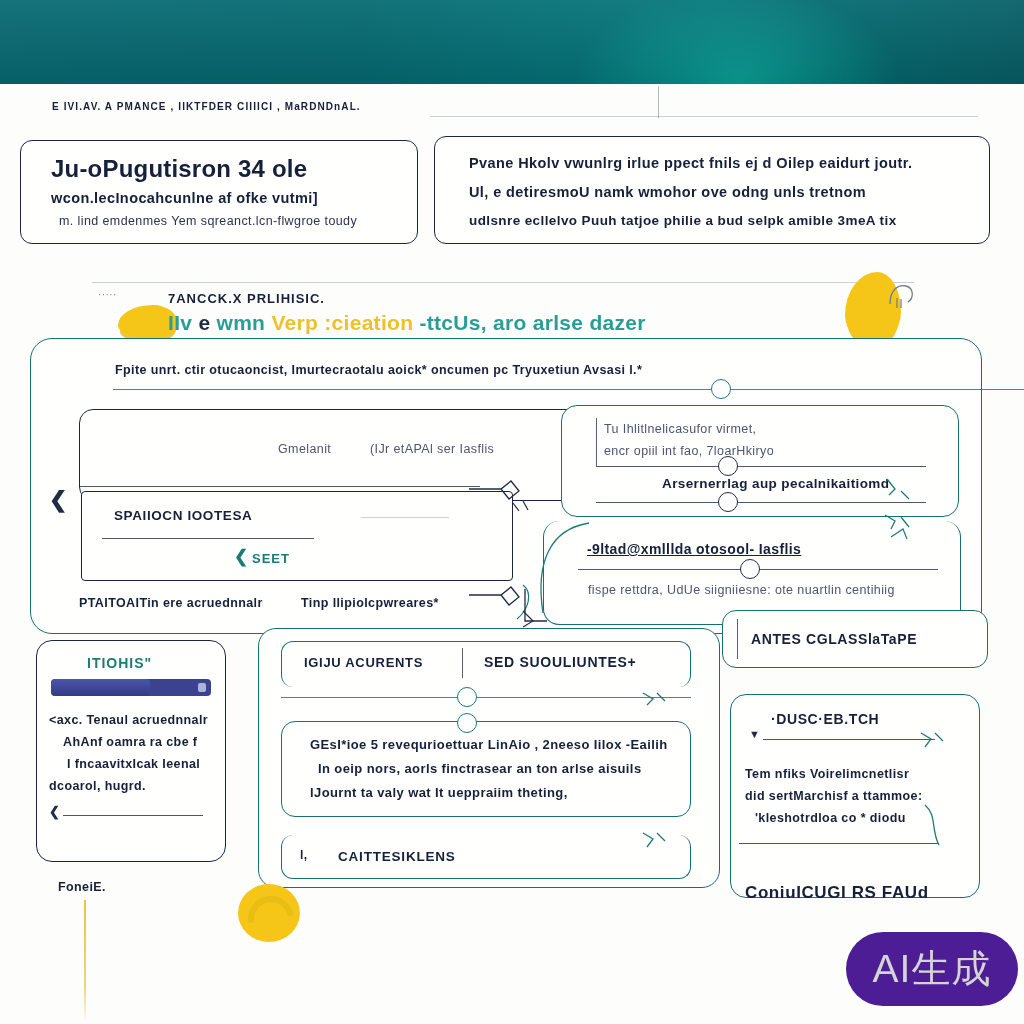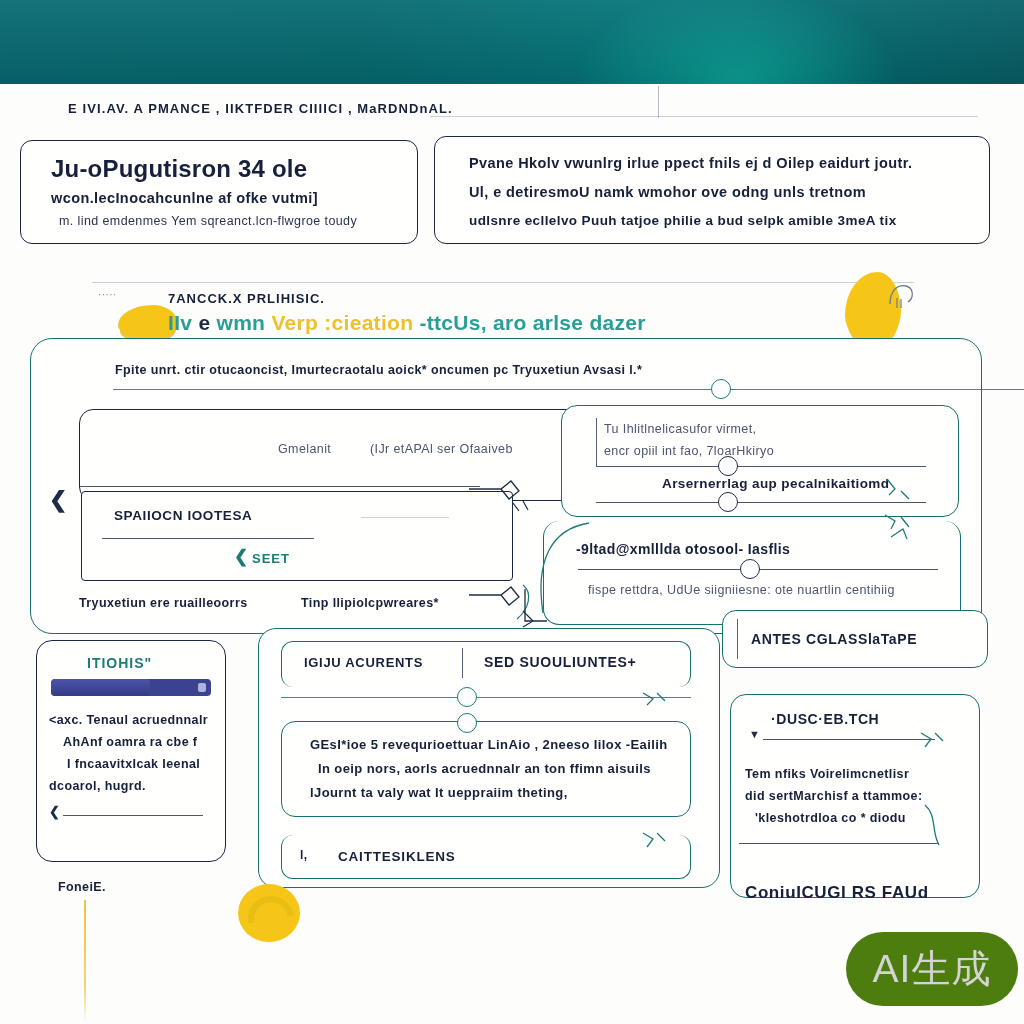--- a/index.html
+++ b/index.html
@@ -153,21 +153,21 @@
 
   
   .sq { position: absolute; pointer-events: none; }
 
   
   .watermark {
     position: absolute;
     display: flex;
     align-items: center;
     justify-content: center;
-    background: #4d7c0f;
+    background: #4c1d95;
     border-radius: 38px;
     color: #d4d4d4;
     font-size: 39px;
     letter-spacing: 1px;
   }
 
   
   .headline { position: absolute; white-space: nowrap; }
   .headline span { font-size: 21px; font-weight: 700; letter-spacing: .3px; }
   .w-teal { color: #2a9d95; }
@@ -176,21 +176,21 @@
 </style>
 </head>
 <body>
 
 <div id="root">
 
   <div class="banner">
     <div class="banner-sheen"></div>
   </div>
 
-  <div class="txt" style="left:68px; top:100px; font-size:13px; letter-spacing:1.1px;">E IVI.AV. A PMANCE , IIKTFDER CIIIICI , MaRDNDnAL.</div>
+  <div class="txt" style="left:52px; top:100px; font-size:10px; letter-spacing:1.1px;">E IVI.AV. A PMANCE , IIKTFDER CIIIICI , MaRDNDnAL.</div>
   <div class="rule faint" style="left:430px; top:116px; width:548px;"></div>
   <div class="vrule" style="left:658px; top:86px; height:32px; opacity:.35;"></div>
 
   <div class="card" style="left:20px; top:140px; width:398px; height:104px;">
     <div class="txt" style="left:30px; top:11px; font-size:24px; letter-spacing:.2px;">Ju-oPugutisron 34 ole</div>
     <div class="txt" style="left:30px; top:47px; font-size:14.5px;">wcon.lecInocahcunlne  af  ofke vutmi]</div>
     <div class="txt light" style="left:38px; top:71px; font-size:12.5px;">m. lind  emdenmes Yem sqreanct.lcn-flwgroe toudy</div>
   </div>
 
   <div class="card" style="left:434px; top:136px; width:556px; height:108px;">
@@ -218,51 +218,51 @@
   <div class="rule teal" style="left:92px; top:344px; width:822px; opacity:.55;"></div>
 
   <div class="card teal" style="left:30px; top:338px; width:952px; height:296px; border-radius:22px;">
 
     <div class="txt" style="left:84px; top:22px; font-size:12.5px;">Fpite unrt. ctir otucaoncist, Imurtecraotalu aoick* oncumen pc Tryuxetiun  Avsasi l.*</div>
     <div class="rule teal" style="left:82px; top:50px; width:1300px; max-width:1300px;"></div>
     <div class="node teal" style="left:680px; top:40px;"></div>
 
     <div class="card" style="left:48px; top:70px; width:504px; height:92px; border-radius:14px;padding-left:48px;">
       <div class="txt muted" style="left:198px; top:30px; font-size:12.5px;">Gmelanit</div>
-      <div class="txt muted" style="left:290px; top:30px; font-size:12.5px;">(IJr etAPAl ser Ofaaiveb</div>
+      <div class="txt muted" style="left:290px; top:30px; font-size:12.5px;">(IJr etAPAl ser Iasflis</div>
       <div class="rule" style="left:0px; top:76px; width:400px;"></div>
     </div>
 
     <div class="card" style="left:50px; top:152px; width:432px; height:90px; border-radius:4px;">
       <div class="txt" style="left:32px; top:14px; font-size:13.5px; letter-spacing:.6px;">SPAIIOCN IOOTESA</div>
       <div class="rule" style="left:20px; top:46px; width:212px;"></div>
       <div class="chev" style="left:152px; top:56px;">❮</div>
       <div class="txt teal" style="left:170px; top:58px; font-size:13px; letter-spacing:1px;">SEET</div>
     </div>
 
     <div class="rule faint" style="left:330px; top:178px; width:88px;"></div>
 
-    <div class="txt" style="left:48px; top:255px; font-size:12.5px;">Tryuxetiun ere ruailleoorrs</div>
+    <div class="txt" style="left:48px; top:255px; font-size:12.5px;">PTAITOAITin ere acruednnalr</div>
     <div class="txt" style="left:270px; top:255px; font-size:12.5px;">Tinp llipiolcpwreares*</div>
 
     <div class="chev dark" style="left:18px; top:150px; font-size:22px;">❮</div>
 
     <div class="card teal" style="left:530px; top:66px; width:398px; height:112px; border-radius:16px;">
       <div class="txt muted" style="left:42px; top:14px; font-size:12.5px;text-align:right;">Tu Ihlitlnelicasufor virmet,</div>
       <div class="txt muted" style="left:42px; top:36px; font-size:12.5px;">encr opiil int fao,  7loarHkiryo</div>
       <div class="vrule" style="left:34px; top:12px; height:48px;"></div>
       <div class="rule" style="left:34px; top:60px; width:330px;"></div>
       <div class="node" style="left:156px; top:50px;"></div>
       <div class="txt" style="left:100px; top:68px; font-size:13.5px;">Arsernerrlag aup pecalnikaitiomd</div>
       <div class="rule" style="left:34px; top:96px; width:330px;"></div>
       <div class="node" style="left:156px; top:86px;"></div>
     </div>
 
     <div class="card teal" style="left:512px; top:182px; width:418px; height:104px; border-radius:16px; border-top:none;">
-      <div class="txt" style="left:32px; top:18px; font-size:14px;">-9ltad@xmlllda otosool- Iasflis</div>
+      <div class="txt" style="left:43px; top:18px; font-size:14px;text-decoration:underline;">-9ltad@xmlllda otosool- Iasflis</div>
       <div class="rule" style="left:34px; top:48px; width:360px;"></div>
       <div class="node" style="left:196px; top:38px;"></div>
       <div class="txt muted" style="left:44px; top:60px; font-size:12.5px;">fispe rettdra, UdUe siigniiesne: ote nuartlin   centihiig</div>
     </div>
 
     <svg class="sq" style="left:436px; top:138px;" width="70" height="48" viewBox="0 0 70 48">
       <path d="M2 12 L34 12 L44 4 L52 14 L42 22 L34 12" fill="none" stroke="#1f2c46" stroke-width="1.3"></path>
       <path d="M46 26 l6 8 m4 -10 l5 9" fill="none" stroke="#1f2c46" stroke-width="1.2"></path>
     </svg>
     <svg class="sq" style="left:852px; top:128px;" width="74" height="80" viewBox="0 0 74 80">
@@ -307,21 +307,21 @@
       <div class="txt" style="left:22px; top:12px; font-size:13px; letter-spacing:.7px;">IGIJU ACURENTS</div>
       <div class="vrule" style="left:180px; top:6px; height:30px;"></div>
       <div class="txt" style="left:202px; top:10px; font-size:14px; letter-spacing:.7px;">SED SUOULIUNTES+</div>
     </div>
 
     <div class="rule teal" style="left:22px; top:68px; width:410px;"></div>
     <div class="node teal" style="left:198px; top:58px;"></div>
 
     <div class="card teal" style="left:22px; top:92px; width:410px; height:96px; border-radius:14px;">
       <div class="txt" style="left:28px; top:14px; font-size:13px;">GEsI*ioe  5 revequrioettuar LinAio ,  2neeso Iilox -Eailih</div>
-      <div class="txt" style="left:36px; top:38px; font-size:13px;">In oeip nors,  aorls acruednnalr an ton ffimn aisuils</div>
+      <div class="txt" style="left:36px; top:38px; font-size:13px;">In oeip nors,  aorls finctrasear an ton arlse aisuils</div>
       <div class="txt" style="left:28px; top:62px; font-size:13px;">lJournt ta valy wat It ueppraiim theting,</div>
     </div>
     <div class="node teal" style="left:198px; top:84px;"></div>
 
     <div class="card teal" style="left:22px; top:206px; width:410px; height:44px; border-radius:12px; border-top:none;">
       <div class="txt" style="left:18px; top:12px; font-size:12px;">l,</div>
       <div class="txt" style="left:56px; top:12px; font-size:13.5px; letter-spacing:.8px;">CAITTESIKLENS</div>
     </div>
 
     <svg class="sq" style="left:382px; top:52px;" width="50" height="30" viewBox="0 0 50 30">

